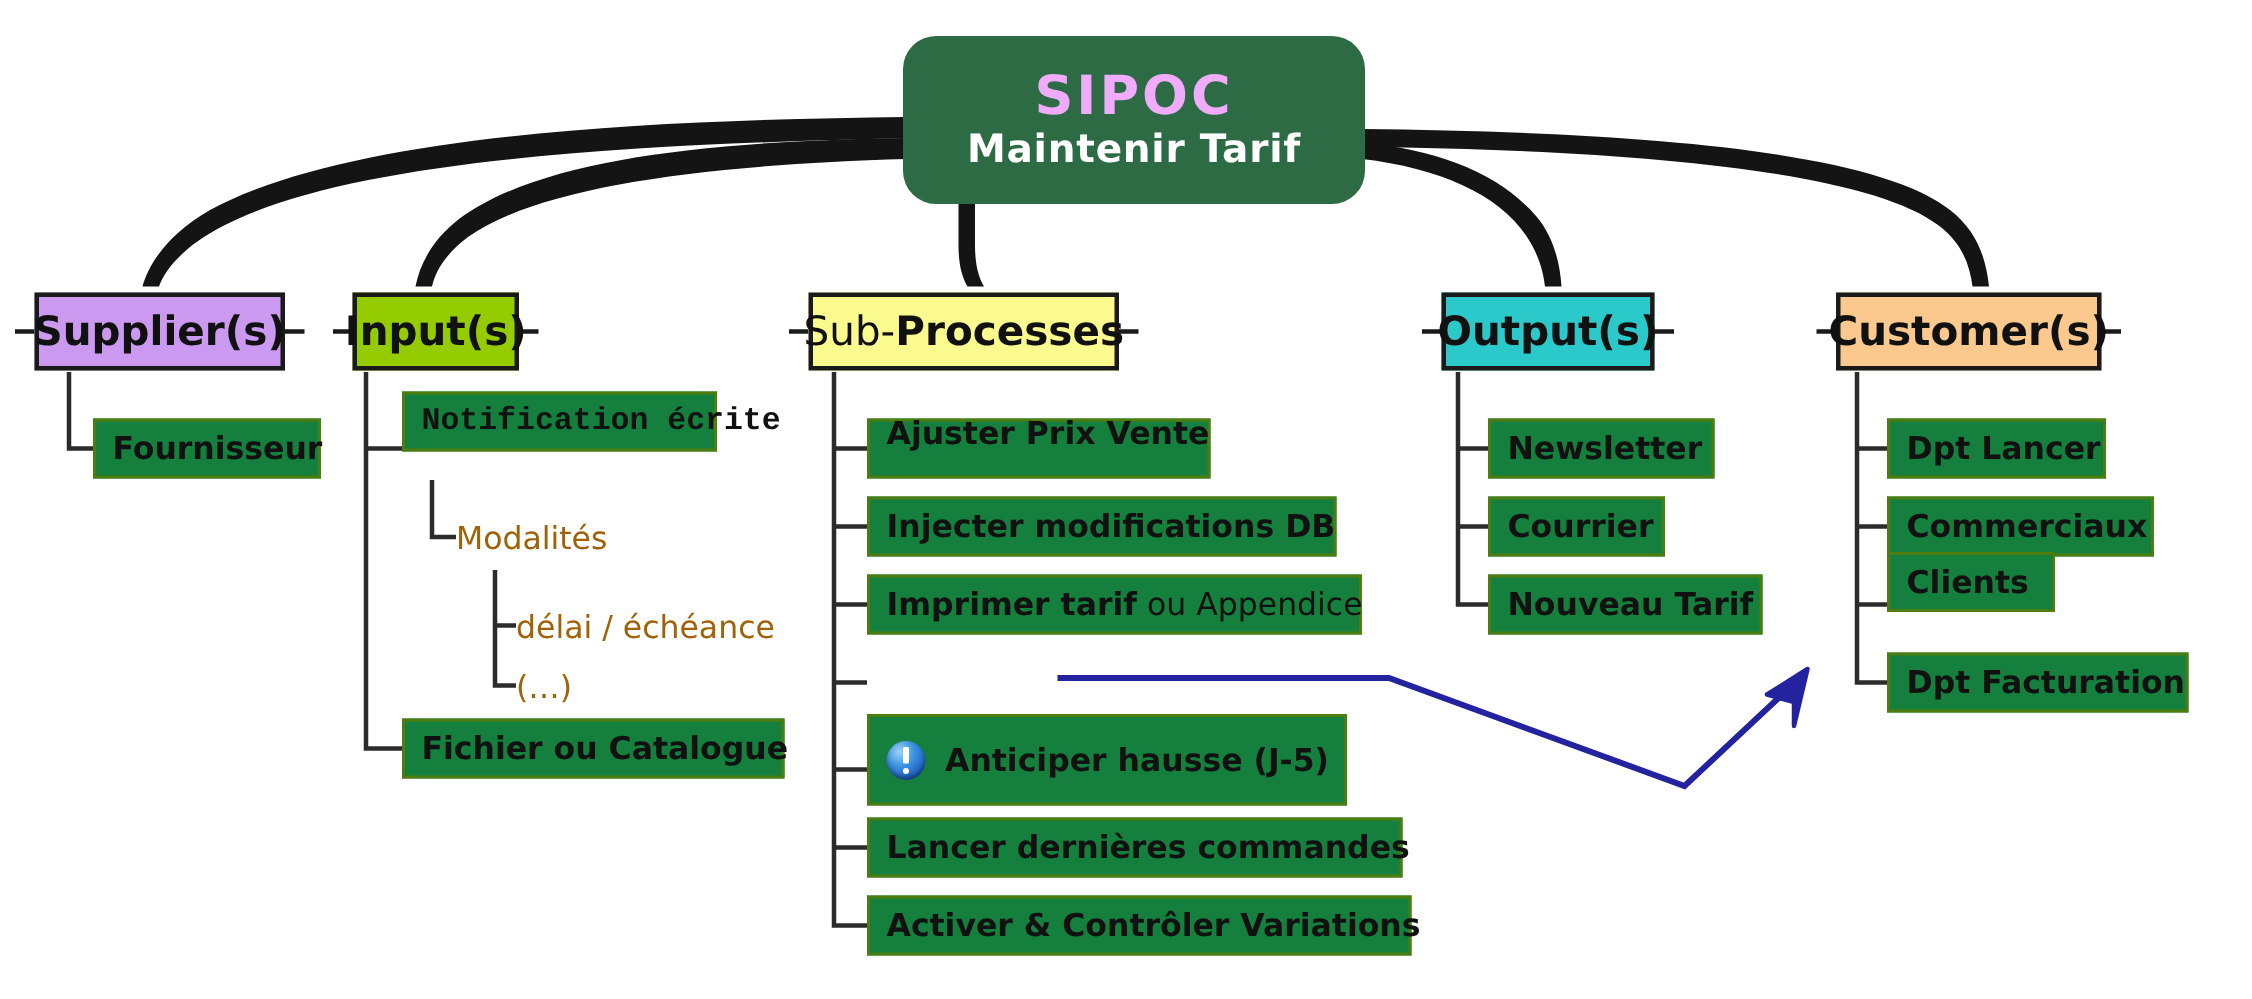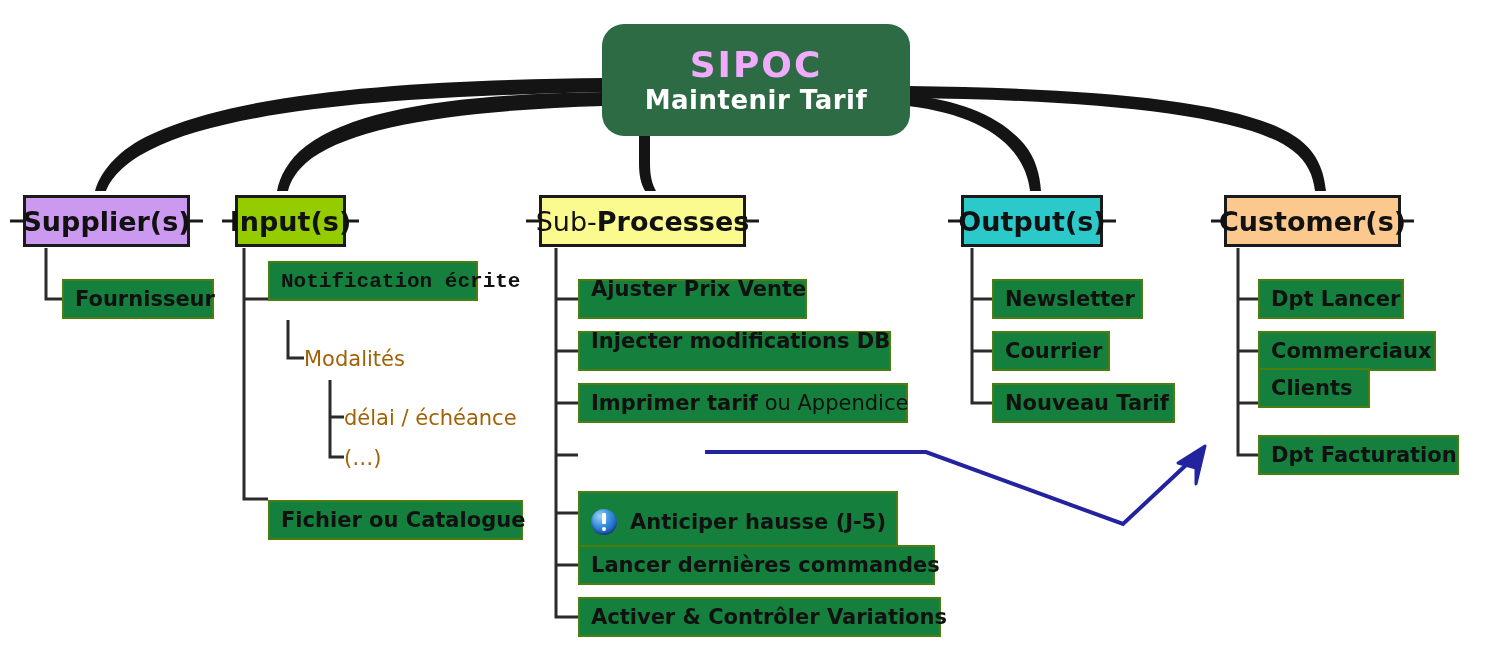--- a/index.html
+++ b/index.html
@@ -185,38 +185,38 @@
   </div>
 
   <div class="plain" style="left:344px;top:406px;">
     <span>délai / échéance</span>
   </div>
 
   <div class="plain" style="left:344px;top:446px;">
     <span>(…)</span>
   </div>
 
-  <div class="node" style="left:268px;top:479px;width:255px;margin-top:21px;">
+  <div class="node" style="left:268px;top:479px;width:255px;">
     <span class="node-txt">Fichier ou Catalogue</span>
   </div>
 
   <div class="node" style="left:578px;top:279px;width:229px;align-items:flex-end;">
     <span class="node-txt">Ajuster Prix Vente</span>
   </div>
 
-  <div class="node" style="left:578px;top:331px;width:313px;align-items:flex-end;">
+  <div class="node" style="left:578px;top:331px;width:313px;">
     <span class="node-txt">Injecter modifications DB</span>
   </div>
 
   <div class="node" style="left:578px;top:383px;width:330px;">
     <span class="node-txt"><span>Imprimer tarif</span><span class="lite"> ou Appendice</span></span>
   </div>
 
 
-  <div class="node" style="left:578px;top:491px;width:320px;height:61px;">
+  <div class="node" style="left:578px;top:476px;width:320px;height:61px;">
     <span class="alert-ico"></span>
     <span class="node-txt">Anticiper hausse (J-5)</span>
   </div>
 
   <div class="node" style="left:578px;top:545px;width:357px;">
     <span class="node-txt">Lancer dernières commandes</span>
   </div>
 
   <div class="node" style="left:578px;top:597px;width:363px;">
     <span class="node-txt">Activer &amp; Contrôler Variations</span>

